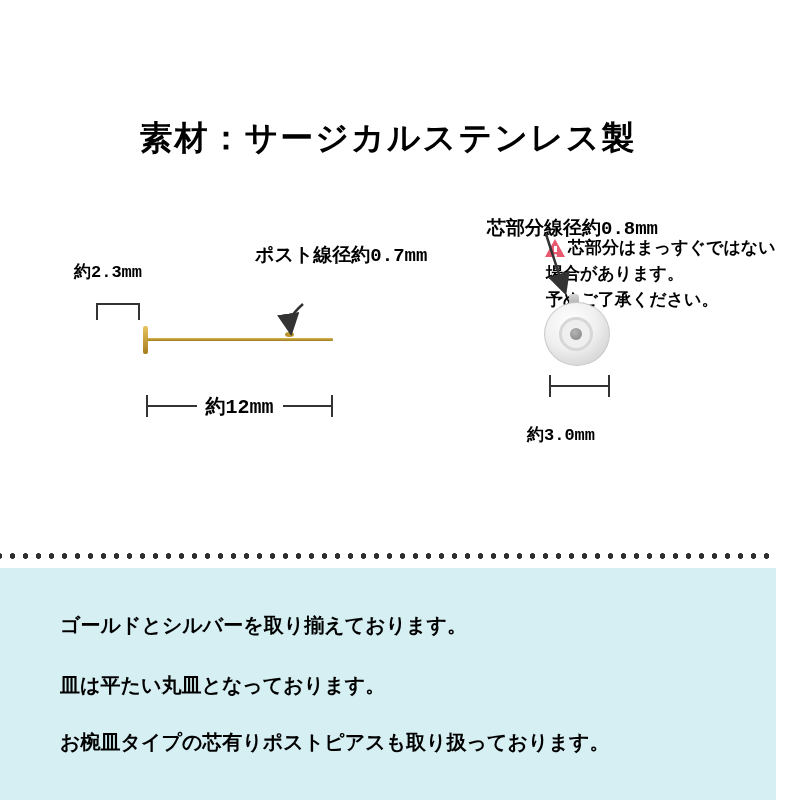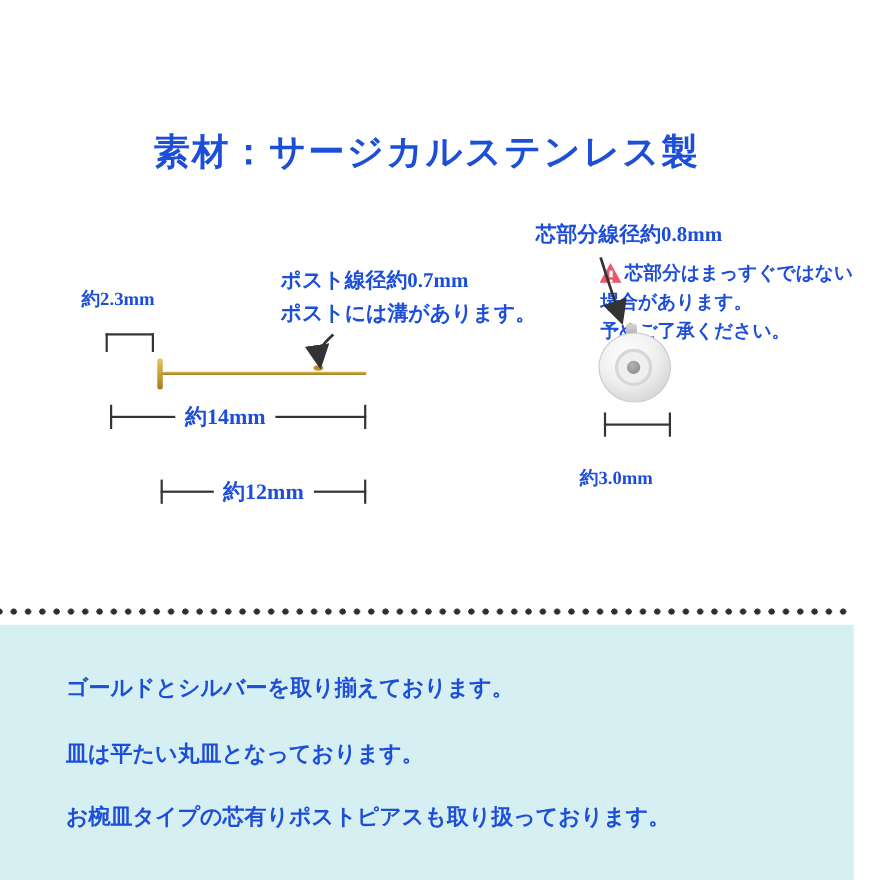--- a/index.html
+++ b/index.html
@@ -1,20 +1,20 @@
 <!DOCTYPE html>
 <html><head>
 <meta charset="utf-8">
 <style>
   * { margin:0; padding:0; box-sizing:border-box; }
   body { background:#fff; }
   .page {
     position:relative; width:776px; height:800px; overflow:hidden;
-    background:#ffffff; color:#1d4ed8;
-    font-family:Liberation Serif, serif;
+    background:#ffffff; color:#000000;
+    font-family:Liberation Mono, monospace;
   }
   .abs { position:absolute; }
 
   
   .title { top:116px; left:0; width:100%; text-align:center;
            font-size:33px; font-weight:700; letter-spacing:2px; }
   .subtitle { top:161px; left:0; width:100%; text-align:center;
               font-size:18px; font-weight:600; letter-spacing:1px; }
 
   
@@ -81,38 +81,31 @@
 
   <div class="abs dim-text" style="left:74px; top:260px;">約2.3mm</div>
   <div class="abs bracket"></div>
 
   <div class="abs post-plate"></div>
   <div class="abs post-shaft"></div>
   <div class="abs post-groove"></div>
 
   <div class="abs note" style="left:255px; top:241px;">
     <div>ポスト線径約0.7mm</div>
-    <div>ポストには溝があります。</div>
   </div>
 
-  <div class="abs dim" style="left:100px; top:368px; width:233px;">
-    <div class="tick l"></div>
-    <div class="dimline"></div>
-    <span class="dimlabel" style="left:45%;">約14mm</span>
-    <div class="tick r"></div>
-  </div>
 
-  <div class="abs dim" style="left:146px; top:436px; width:187px;padding-left:41px;">
+  <div class="abs dim" style="left:146px; top:395px; width:187px;padding-left:41px;">
     <div class="tick l"></div>
     <div class="dimline"></div>
     <span class="dimlabel" style="left:50%;">約12mm</span>
     <div class="tick r"></div>
   </div>
 
-  <div class="abs note" style="left:487px; top:199px;">芯部分線径約0.8mm</div>
+  <div class="abs note" style="left:487px; top:214px;">芯部分線径約0.8mm</div>
 
   <div class="abs warn-triangle" style="left:545px; top:239px;">
     <span class="bar"></span>
     <span class="dot"></span>
   </div>
   <div class="abs warn-text" style="left:546px; top:262px;">場合があります。</div>
   <div class="abs warn-text" style="left:568px; top:236px;">芯部分はまっすぐではない</div>
   <div class="abs warn-text" style="left:546px; top:288px;">予めご了承ください。</div>
 
   <div class="abs catch-nub"></div>

